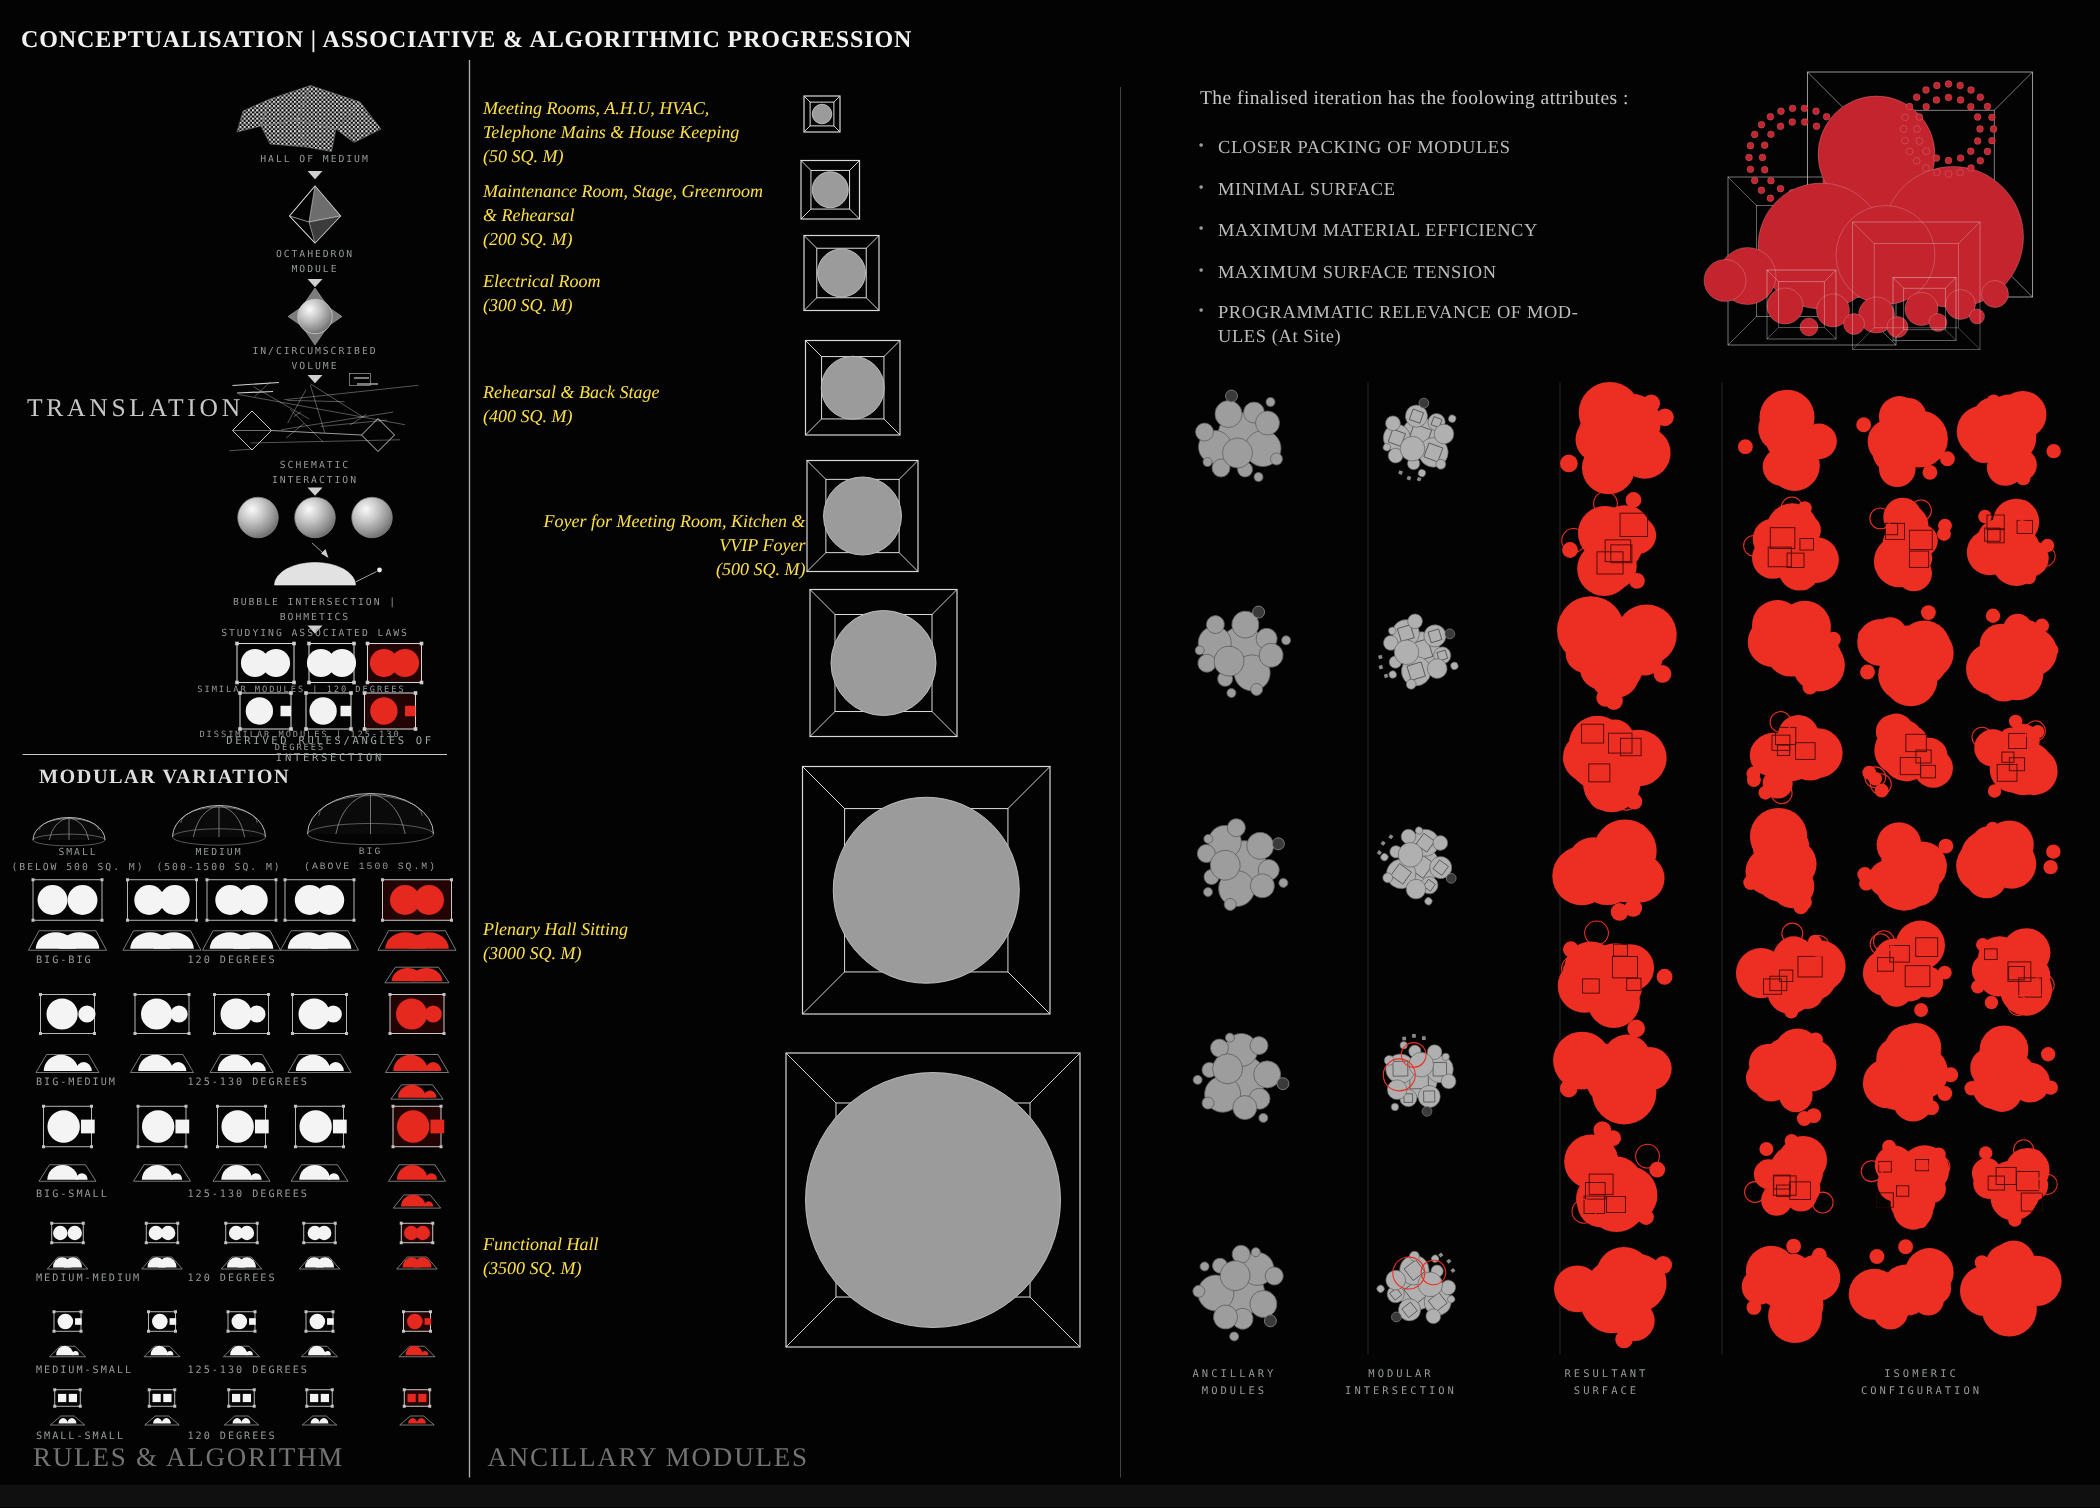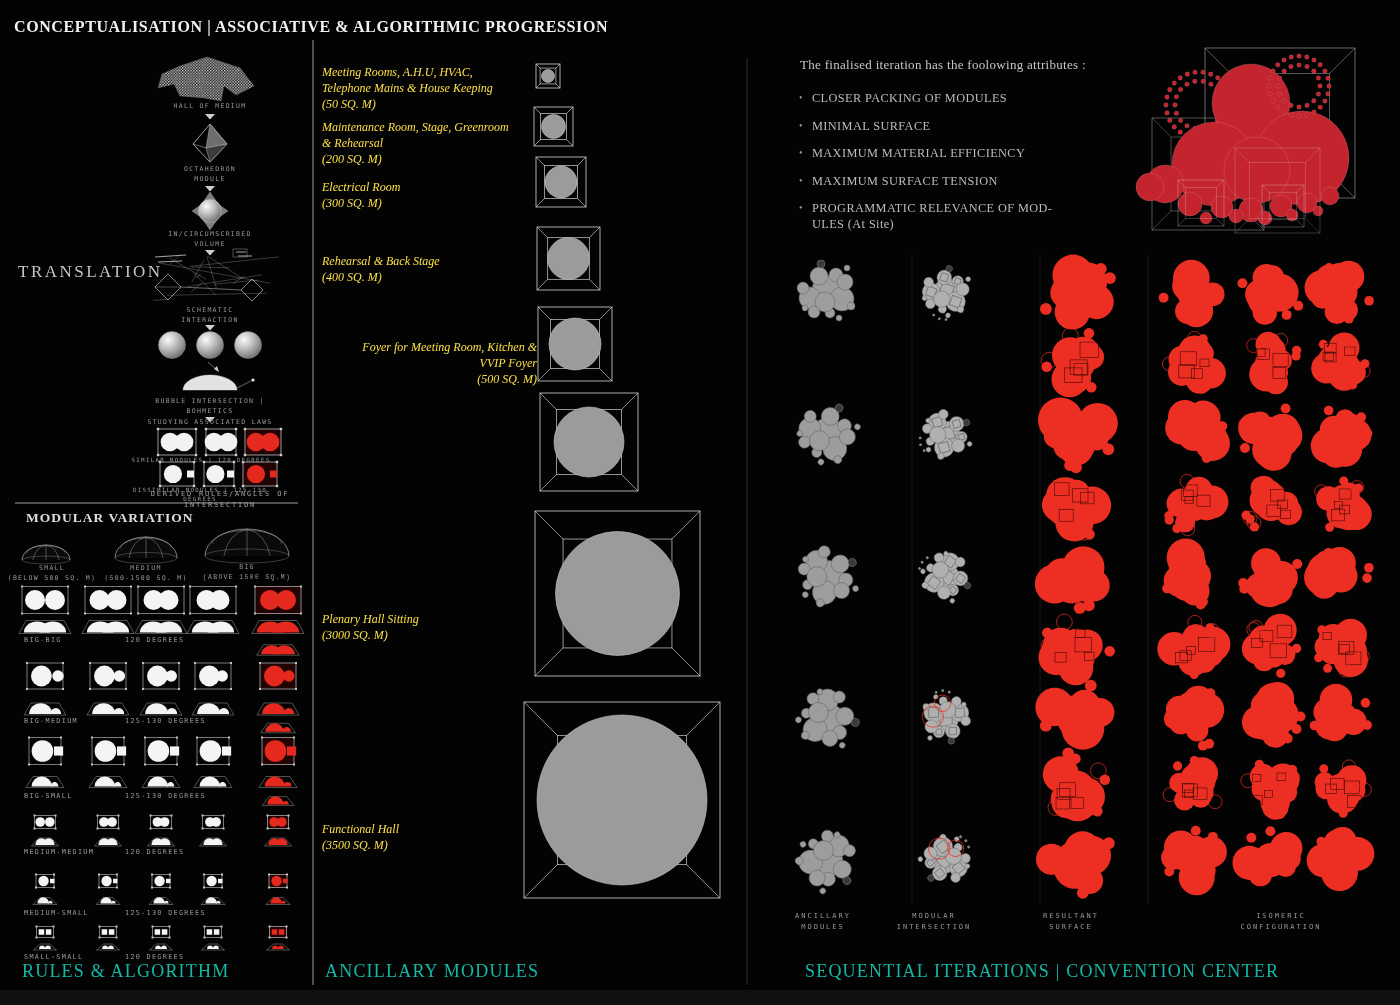--- a/index.html
+++ b/index.html
@@ -1,20 +1,20 @@
 <!DOCTYPE html>
 <html><head>
 <meta charset="utf-8">
 <style>
   html,body{margin:0;padding:0;background:#000;}
   .board{position:relative;width:1400px;height:1005px;background:#030303;overflow:hidden;
          font-family:"Liberation Serif","DejaVu Serif",serif;}
   .abs{position:absolute;}
   .title{font-weight:bold;font-size:16px;letter-spacing:.6px;color:#f2f2f2;white-space:nowrap;}
-  .big-serif{font-size:18px;color:#14b8a6;letter-spacing:1.2px;white-space:nowrap;}
+  .big-serif{font-size:18px;color:#737373;letter-spacing:1.2px;white-space:nowrap;}
   .mid-serif{font-weight:bold;font-size:13.5px;color:#dedede;letter-spacing:1px;white-space:nowrap;}
   .translation{font-size:17px;color:#c6c6c6;letter-spacing:2.5px;}
   .tiny{font-family:"DejaVu Sans Mono",monospace;color:#95999a;font-size:6.5px;
         letter-spacing:1.3px;line-height:1.6;white-space:pre-line;text-align:center;}
   .tiny-left{text-align:left;}
   .room{font-size:12px;color:#fde047;line-height:1.34;white-space:pre-line;width:215px;font-style:italic;}
   .intro{font-size:13px;color:#c7c7c7;letter-spacing:.3px;white-space:nowrap;}
   .attr{font-size:12.3px;color:#bcbcbc;letter-spacing:.4px;line-height:1.3;white-space:pre-line;}
   .bullet{font-size:10px;color:#9a9a9a;}
   svg{display:block;}
@@ -1473,21 +1473,20 @@
   <div class="abs translation" style="left:18px;top:262px">TRANSLATION</div>
 
   <div class="abs mid-serif" style="left:26px;top:510px">MODULAR VARIATION</div>
 
   <div class="abs tiny" style="left:120px;top:489px;width:200px;letter-spacing:1.8px;font-size:7px;color:#9fa4a4">DERIVED RULES/ANGLES OF INTERSECTION</div>
 
   <div class="abs big-serif" style="left:22px;top:961px">RULES &amp; ALGORITHM</div>
 
   <div class="abs big-serif" style="left:325px;top:961px">ANCILLARY MODULES</div>
 
-  <div class="abs big-serif" style="left:805px;top:961px">SEQUENTIAL ITERATIONS | CONVENTION CENTER</div>
 
   <div class="abs intro" style="left:800px;top:57px">The finalised iteration has the foolowing attributes :</div>
 
   <div id="overlay" class="abs" style="left:0;top:0;width:1400px;height:1005px;pointer-events:none">
       <div class="abs tiny tiny-left" style="left: 24px; top: 635px; width: 100px; font-size: 6.8px;">BIG-BIG</div>
       <div class="abs tiny tiny-left" style="left: 125px; top: 635px; width: 130px; font-size: 6.8px;">120 DEGREES</div>
       <div class="abs tiny tiny-left" style="left: 24px; top: 716px; width: 100px; font-size: 6.8px;">BIG-MEDIUM</div>
       <div class="abs tiny tiny-left" style="left: 125px; top: 716px; width: 130px; font-size: 6.8px;">125-130 DEGREES</div>
       <div class="abs tiny tiny-left" style="left: 24px; top: 791px; width: 100px; font-size: 6.8px;">BIG-SMALL</div>
       <div class="abs tiny tiny-left" style="left: 125px; top: 791px; width: 130px; font-size: 6.8px;">125-130 DEGREES</div>

